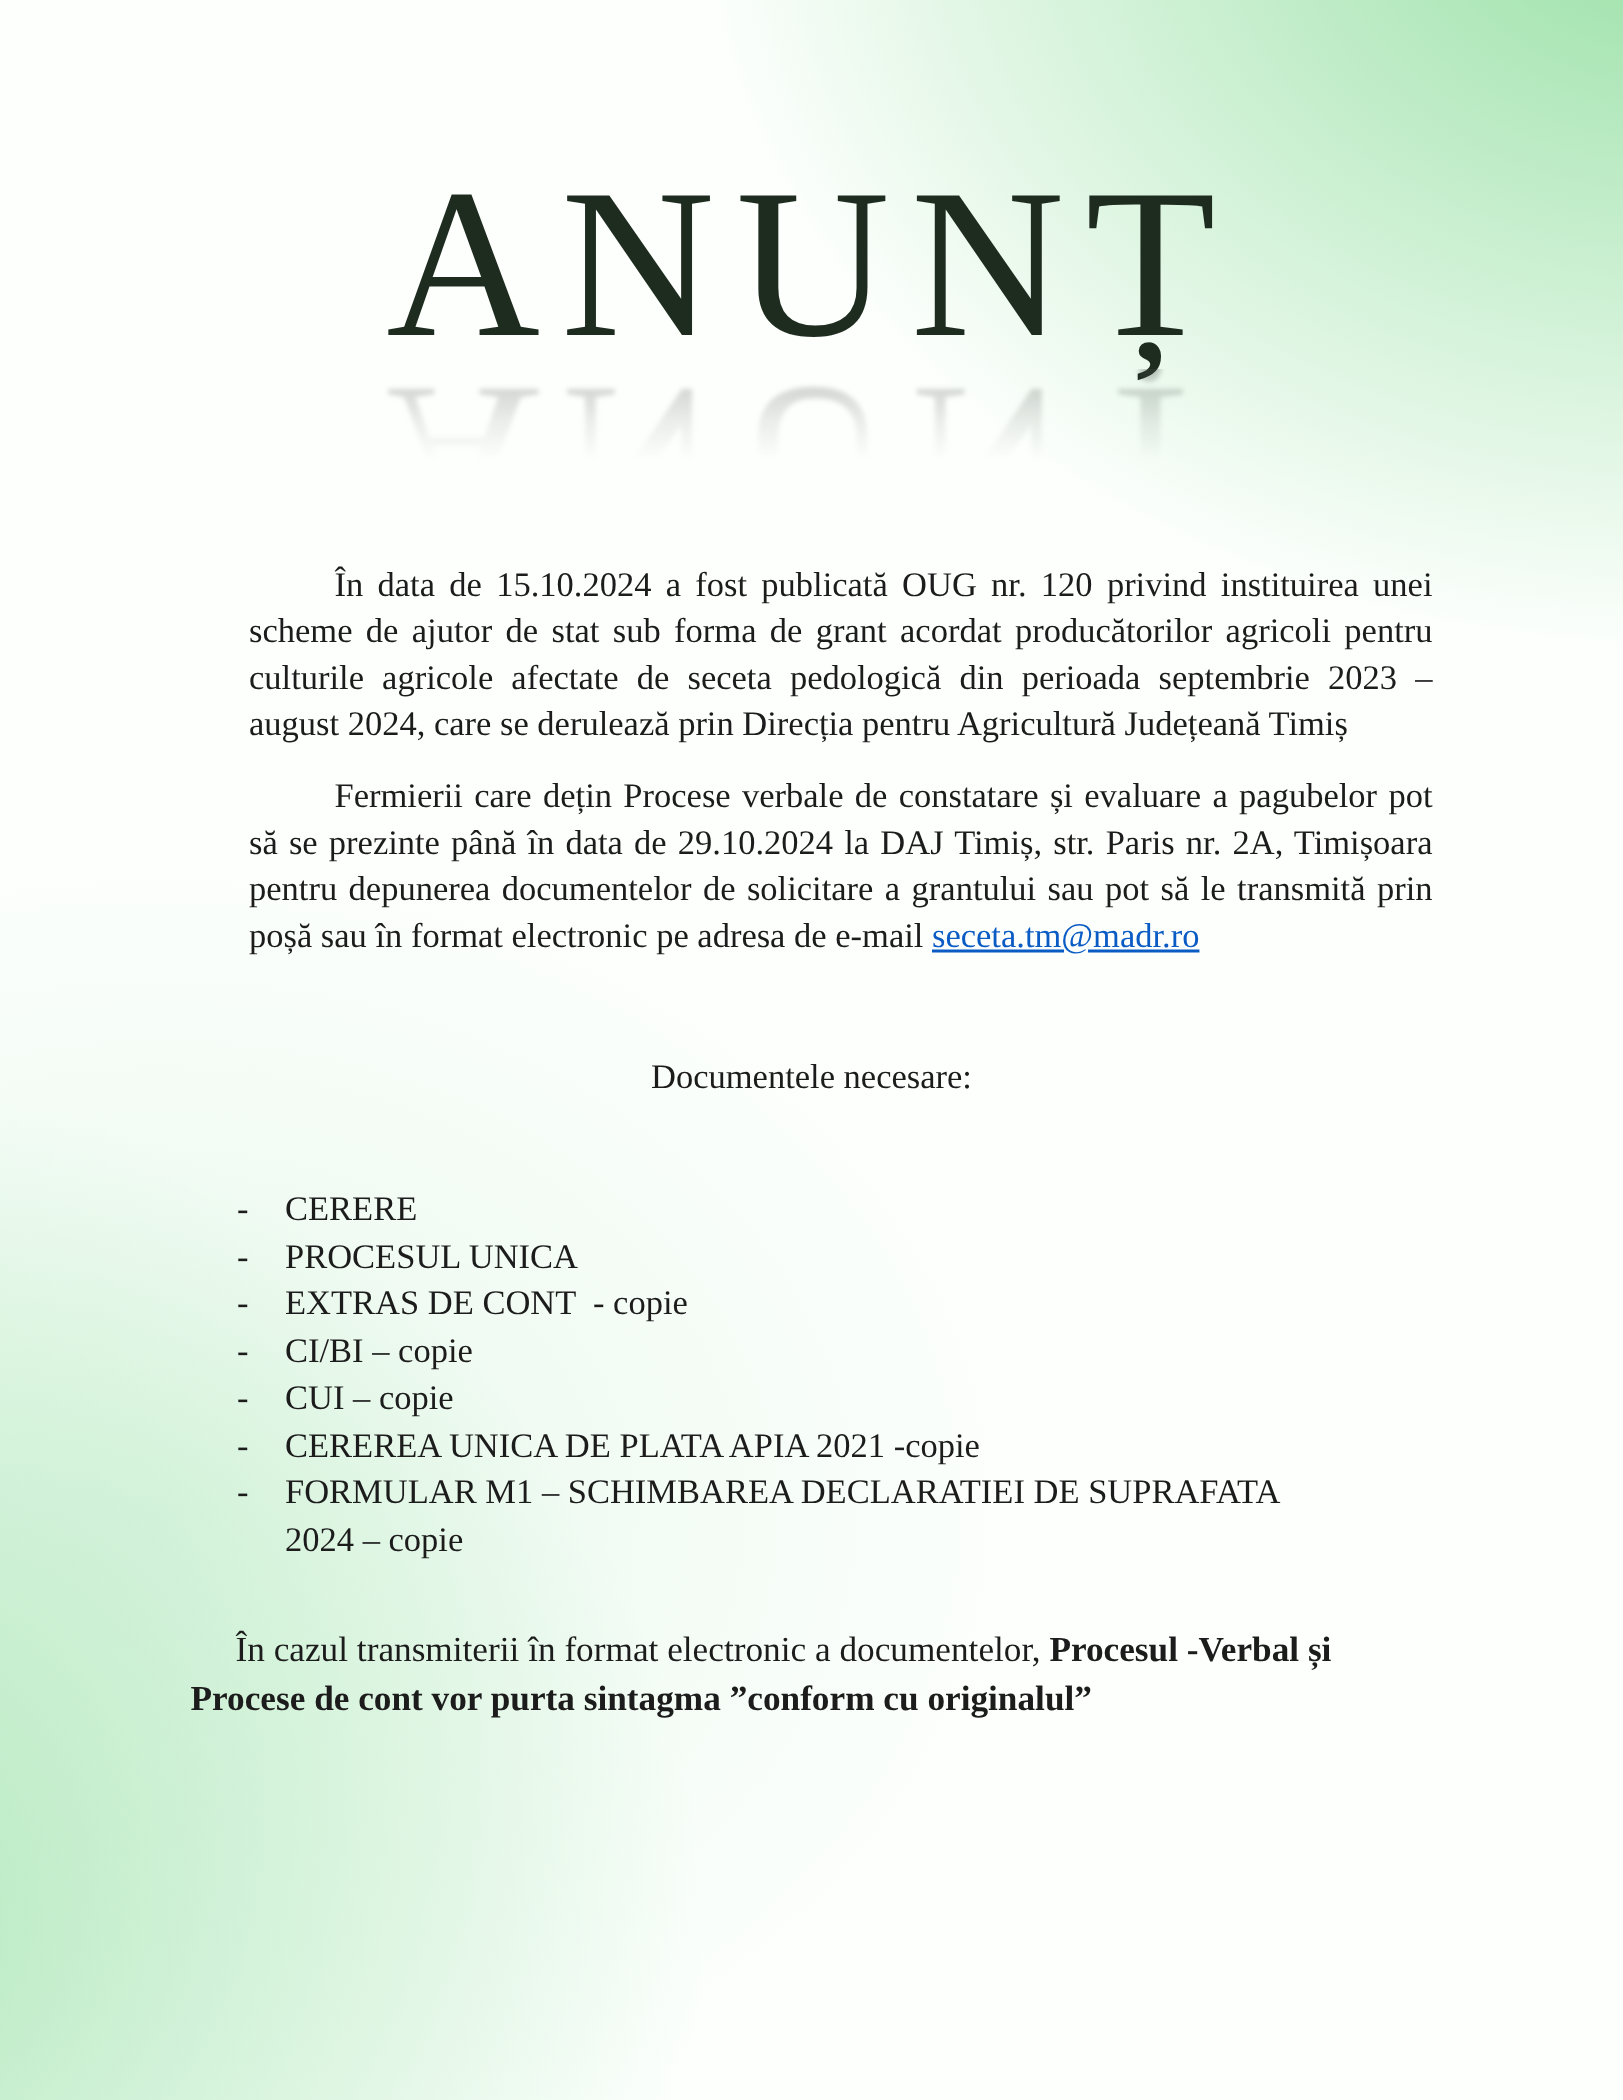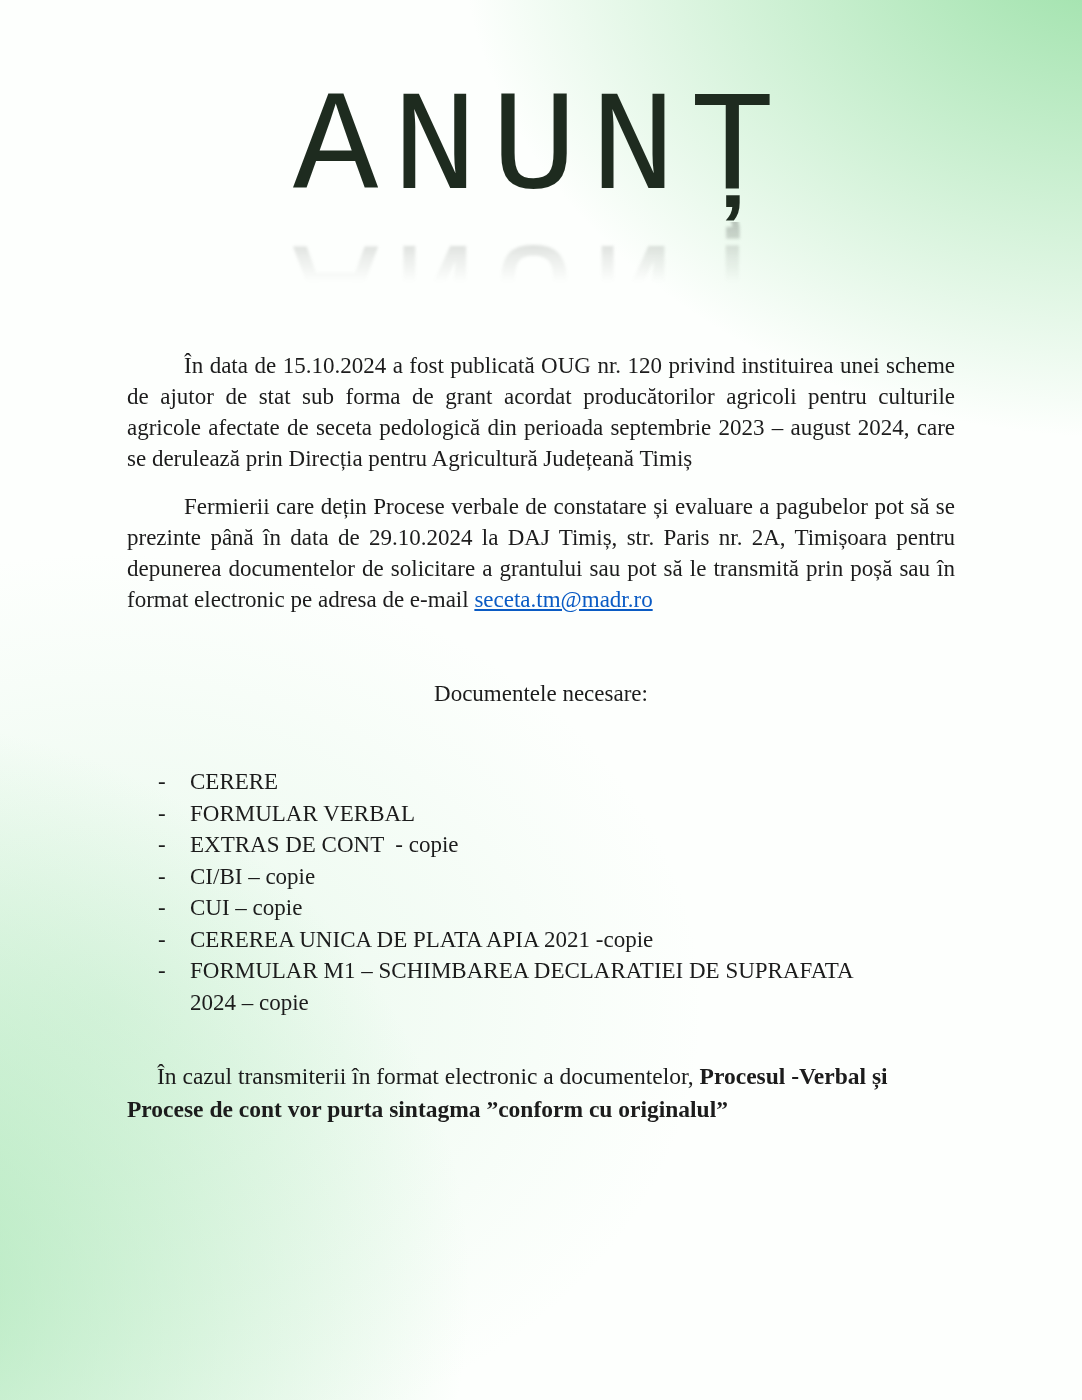--- a/index.html
+++ b/index.html
@@ -22,23 +22,22 @@
 
   .page {
     position: relative;
     width: 1082px;
     height: 1400px;
     padding: 0 127px;
   }
 
   
   .title-block {
-    padding-top: 80px;
+    padding-top: 104px;
     text-align: center;
-    font-family: Liberation Mono, monospace;
   }
   .doc-title {
     display: block;
     font-size: 142px;
     line-height: 1.0;
     font-weight: 400;
     letter-spacing: 14px;
     color: var(--title-color, #1e2b1f);
     white-space: nowrap;
   }
@@ -61,20 +60,21 @@
     margin-top: -10px;
   }
 
   
   .body-copy { font-size: 23px; }
 
   p.para {
     line-height: 31px;
     text-align: justify;
     text-indent: 57px;
+    margin-left: 39px;
   }
   .para-intro   { margin-top: 50px; }
   .para-second  { margin-top: 17px; }
 
   a.email-link {
     color: var(--link-color, #0a5bc4);
     text-decoration: underline;
   }
 
   .list-heading {
@@ -132,21 +132,21 @@
 
     <div class="list-heading">Documentele necesare:</div>
 
     <div class="doc-list">
       <div class="li">
         <span class="dash">-</span>
         <span class="item-text">CERERE</span>
       </div>
       <div class="li">
         <span class="dash">-</span>
-        <span class="item-text">FORMULAR VERBAL</span>
+        <span class="item-text">PROCESUL UNICA</span>
       </div>
       <div class="li">
         <span class="dash">-</span>
         <span class="item-text">EXTRAS DE CONT  - copie</span>
       </div>
       <div class="li">
         <span class="dash">-</span>
         <span class="item-text">CI/BI – copie</span>
       </div>
       <div class="li">

